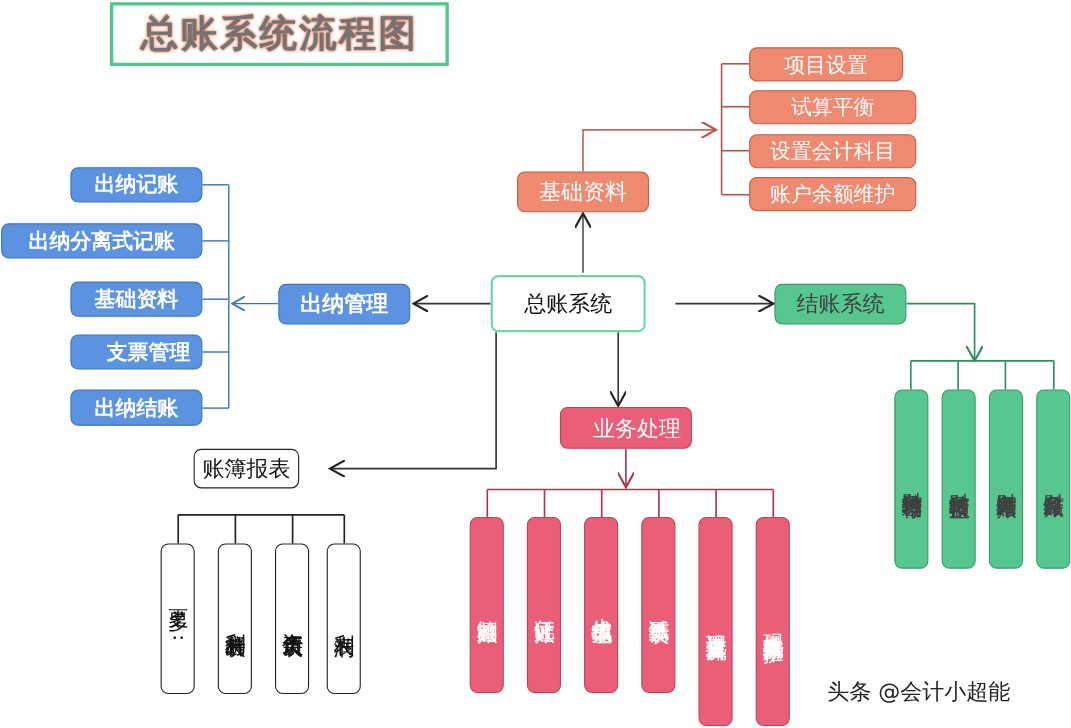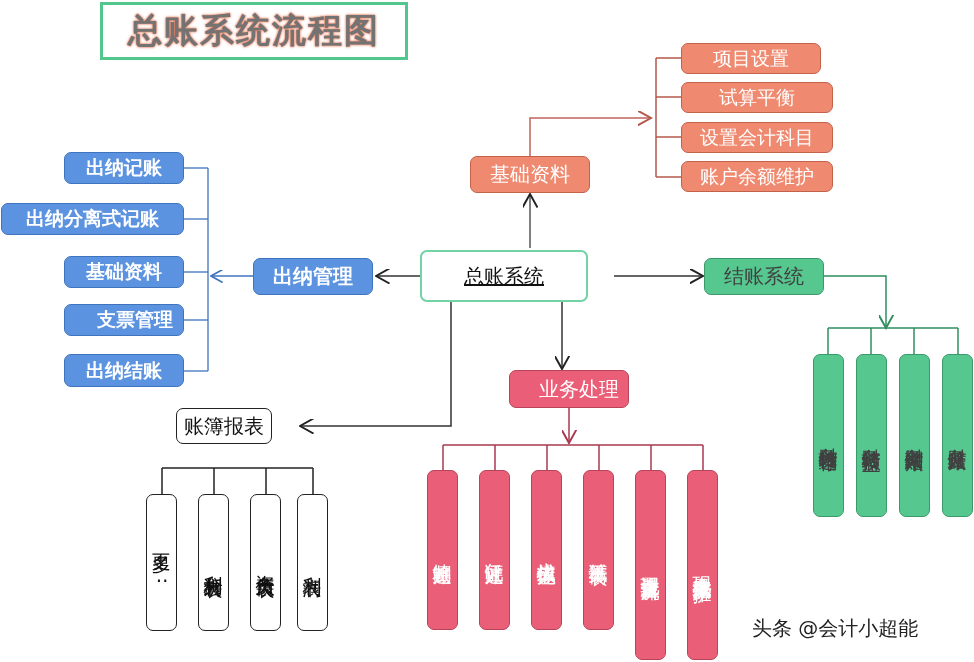--- a/index.html
+++ b/index.html
@@ -87,21 +87,21 @@
   <polyline points="451,302 451,426 300,426" fill="none" stroke="#333" stroke-width="1.5" marker-end="url(#arrBlack)"></polyline>
   <line x1="162" y1="468" x2="313" y2="468" stroke="#222" stroke-width="1.5"></line>
   <line x1="162" y1="468" x2="162" y2="494" stroke="#222" stroke-width="1.5"></line>
   <line x1="214" y1="468" x2="214" y2="494" stroke="#222" stroke-width="1.5"></line>
   <line x1="266" y1="468" x2="266" y2="494" stroke="#222" stroke-width="1.5"></line>
   <line x1="313" y1="468" x2="313" y2="494" stroke="#222" stroke-width="1.5"></line>
 </svg>
 
 <div class="title-box">总账系统流程图</div>
 
-<div class="node center-node h2" style="left:420px;top:250px;width:168px;height:52px;text-decoration:underline;">总账系统</div>
+<div class="node center-node h2" style="left:446px;top:250px;width:141px;height:52px;">总账系统</div>
 
 <div class="node salmon h2" style="left:470px;top:156px;width:120px;height:37px;text-align:center;">基础资料</div>
 <div class="node salmon h" style="left:681px;top:43px;width:140px;height:31px;">项目设置</div>
 <div class="node salmon h" style="left:681px;top:82px;width:152px;height:31px;">试算平衡</div>
 <div class="node salmon h" style="left:681px;top:122px;width:152px;height:31px;">设置会计科目</div>
 <div class="node salmon h" style="left:681px;top:161px;width:152px;height:31px;">账户余额维护</div>
 
 <div class="node blue h2" style="left:253px;top:258px;width:120px;height:37px;">出纳管理</div>
 <div class="node blue h" style="left:64px;top:152px;width:120px;height:32px;">出纳记账</div>
 <div class="node blue h" style="left:1px;top:203px;width:183px;height:32px;">出纳分离式记账</div>

